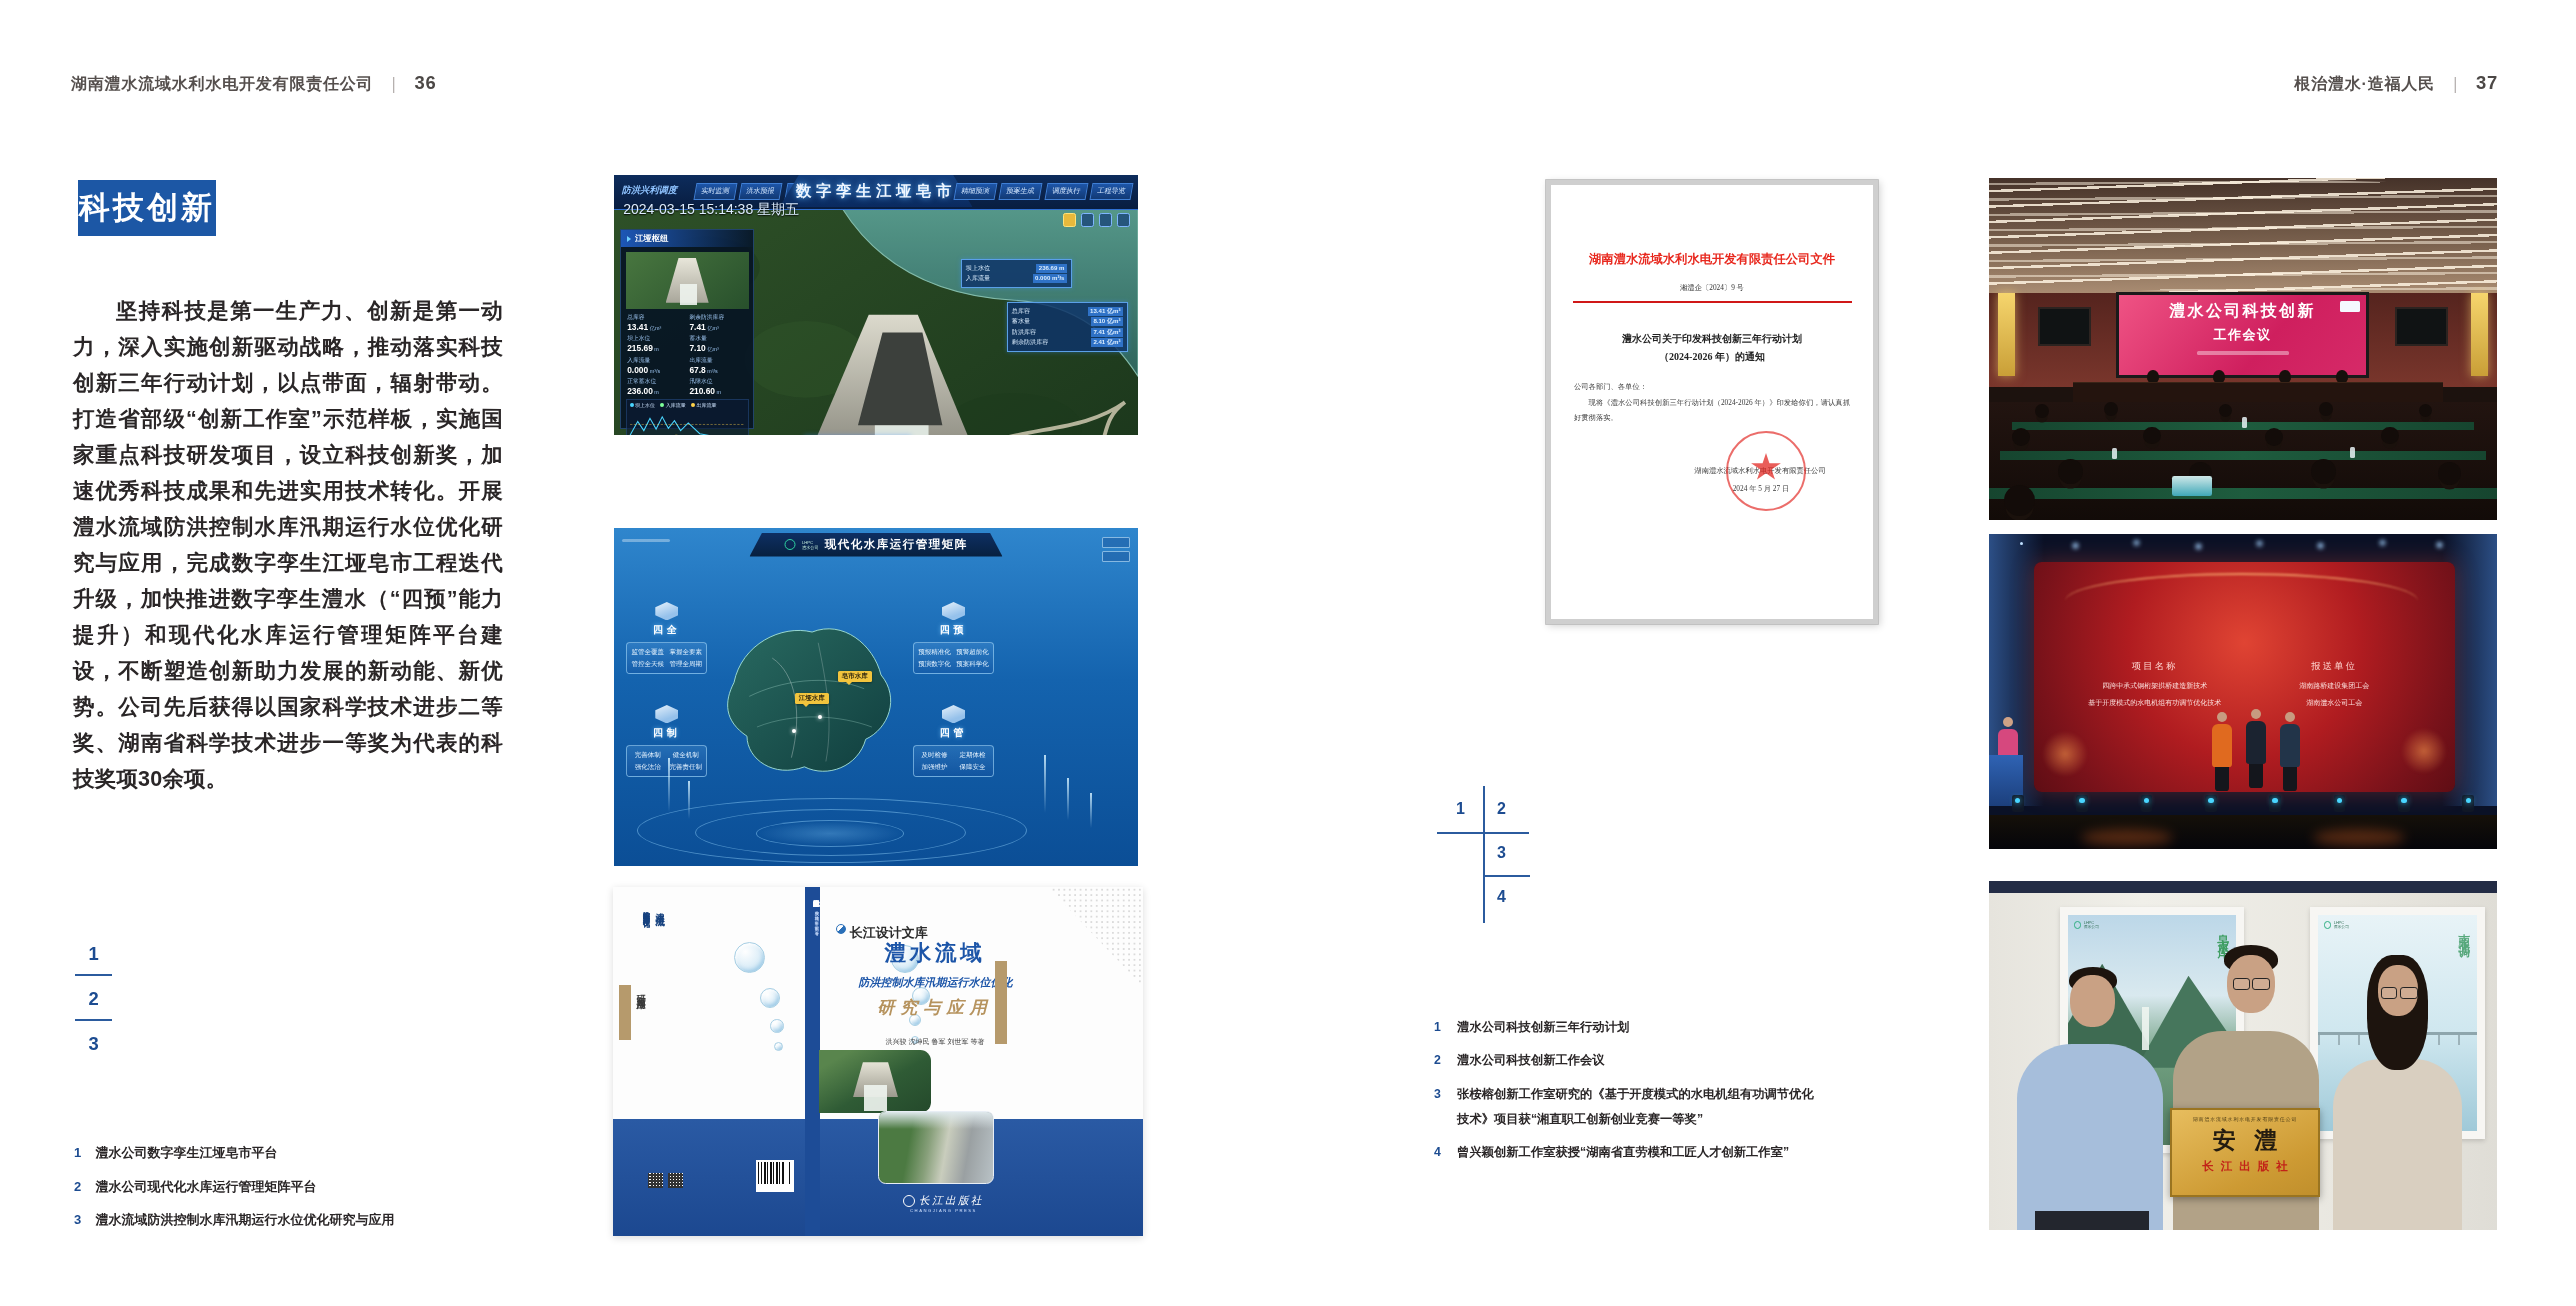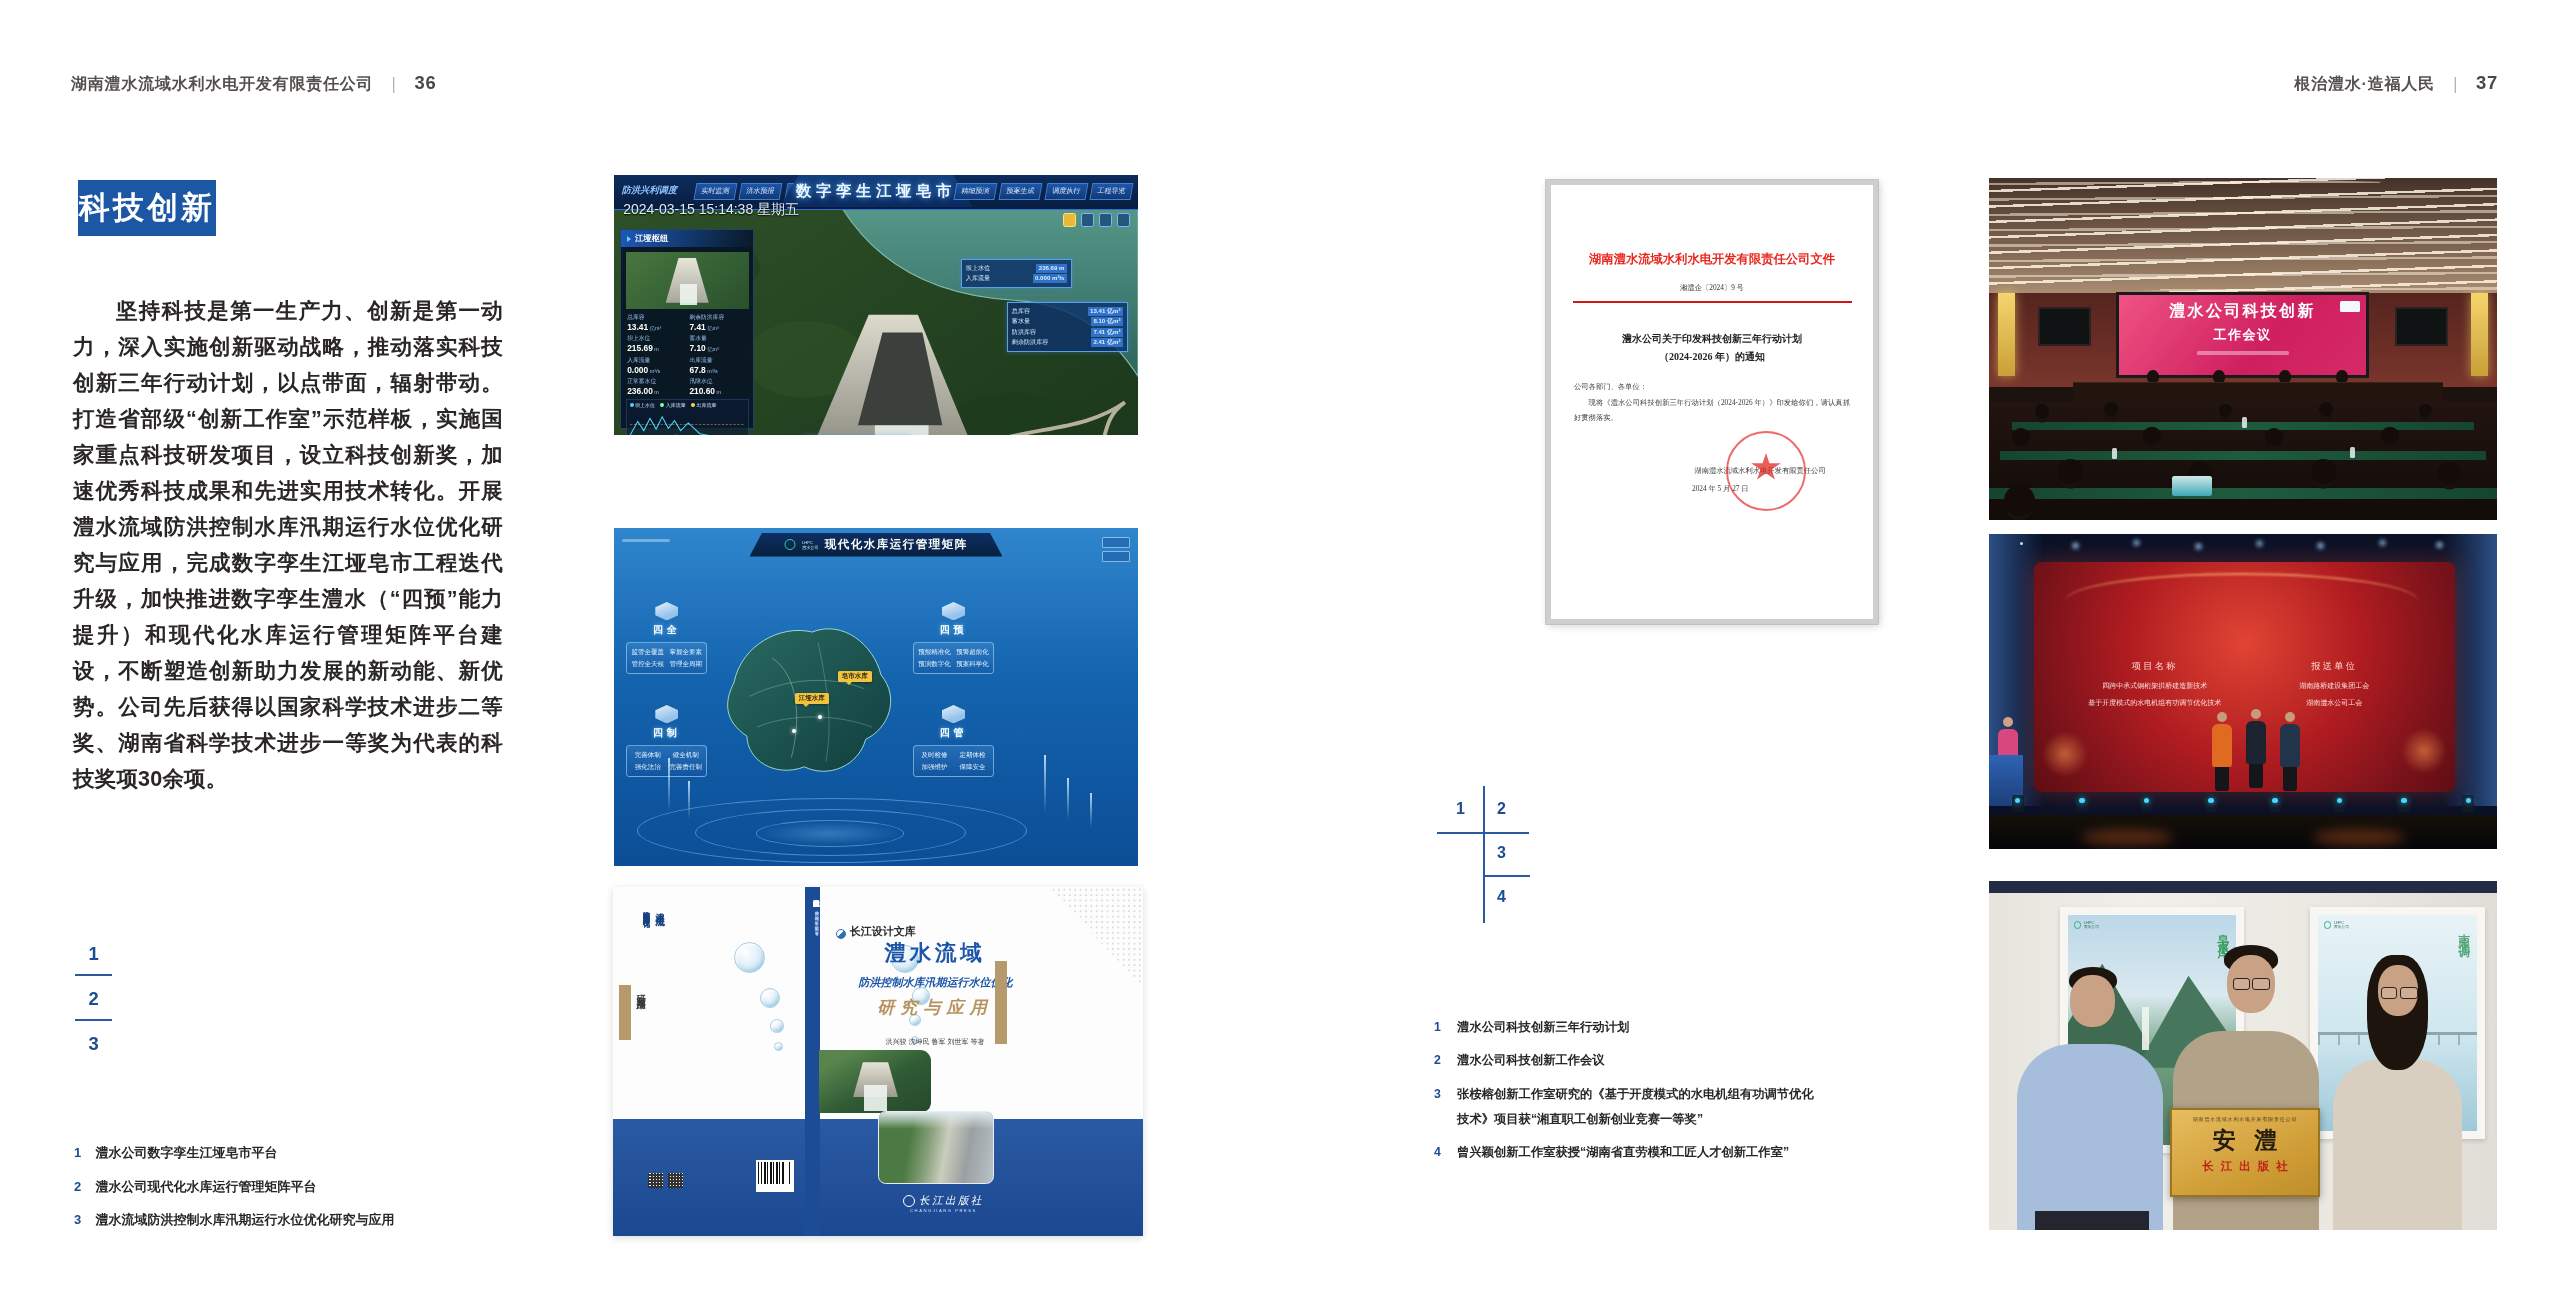--- a/index.html
+++ b/index.html
@@ -99,21 +99,21 @@
   .bkbyjyy{position:absolute;left:21px;top:100px;writing-mode:vertical-rl;text-orientation:upright;font-size:9.2px;font-weight:bold;color:#3a3a3a;letter-spacing:1.5px}
   .drop{position:absolute;border-radius:50%;background:radial-gradient(circle at 35% 30%,#fff,#ddeef8 55%,#bcdff2);border:1.5px solid #a8cfe4;box-shadow:inset 1.5px 2.3px 3.1px rgba(255,255,255,.9),inset -1.5px -2.3px 3.8px rgba(120,180,220,.5)}
   .dp1{left:121px;top:55px;width:29px;height:29px}.dp2{left:147px;top:101px;width:18.4px;height:18.4px}
   .dp3{left:157px;top:132px;width:11.5px;height:11.5px}.dp4{left:161px;top:155px;width:7px;height:7px}
   .dp5{left:278px;top:58px;width:26px;height:26px}.dp6{left:299px;top:100px;width:16px;height:16px}
   .dp7{left:296px;top:127px;width:10px;height:10px}.dp8{left:298px;top:149px;width:6.1px;height:6.1px}
   .bkqr{position:absolute;width:15.4px;height:15.4px;background-color:#fff;background-image:repeating-linear-gradient(0deg,#333 0 1.5px,transparent 1.5px 3.1px),repeating-linear-gradient(90deg,#333 0 1.5px,transparent 1.5px 3.1px)}
   .q1{left:35px;top:286px}.q2{left:55px;top:286px}
   .bkbc{position:absolute;left:143px;top:273px;width:38px;height:32px;background:#fff;padding:2.3px;box-sizing:border-box}
   .bkbc .bars{height:21.5px;background:repeating-linear-gradient(90deg,#111 0 1.5px,#fff 1.5px 3.1px,#111 3.1px 3.8px,#fff 3.8px 6.1px)}
-  .bkseries{position:absolute;left:223px;top:37px;display:flex;align-items:flex-end;gap:3.8px;font-size:11px;font-weight:bold;color:#2b2b2b}
+  .bkseries{position:absolute;left:223px;top:37px;display:flex;align-items:flex-start;gap:3.8px;font-size:13px;font-weight:bold;color:#2b2b2b}
   .bkglobe{width:10px;height:10px;border-radius:50%;border:1.5px solid #2a6fb8;box-sizing:border-box;background:linear-gradient(135deg,#fff 45%,#2a6fb8 45%)}
   .bkt1{position:absolute;left:230px;top:51px;width:184px;text-align:center;font-size:21.5px;font-weight:bold;color:#1c55a8;letter-spacing:3.8px}
   .bkt2{position:absolute;left:206px;top:88px;width:233px;text-align:center;font-size:11px;font-weight:bold;font-style:italic;color:#1c55a8;white-space:nowrap}
   .bkt3{position:absolute;left:230px;top:109px;width:184px;text-align:center;font-size:17px;font-weight:bold;font-style:italic;color:#b6935e;letter-spacing:6.1px}
   .bkau{position:absolute;left:230px;top:150px;width:184px;text-align:center;font-size:7px;color:#3c3c3c}
   .bkph1{position:absolute;left:206px;top:163px;width:112px;height:63px;border-radius:0 10.7px 10.7px 0;background:linear-gradient(150deg,#59854d 15%,#2f5b35 55%,#24492b);overflow:hidden}
   .bkph1 .d{position:absolute;left:34px;top:12.3px;width:45px;height:35px;background:linear-gradient(180deg,#e5e3d6,#9c9a8e);clip-path:polygon(22% 0,78% 0,100% 100%,0 100%)}
   .bkph1 .w{position:absolute;left:45px;top:35px;width:23px;height:26px;background:#eef3ee;opacity:.92}
   .bkph2{position:absolute;left:265px;top:224px;width:114px;height:71px;border-radius:7.7px;border:1.5px solid #e8eef5;background:linear-gradient(100deg,#4c7a42 28%,#88a07b 44%,#c9cdbd 58%,#9aa0a2 76%,#b9c2c6);overflow:hidden}
   .bkph2 .sky{position:absolute;left:0;right:0;top:0;height:17px;background:linear-gradient(180deg,#dfe9ec,transparent)}
@@ -125,21 +125,21 @@
   
   .doc{left:1546px;top:180px;width:322px;height:434px;background:#fff;border:5.4px solid #cfcfcf;box-shadow:0 0 0 0.8px #b9b9b9,1.5px 2.3px 7.7px rgba(0,0,0,.18);font-family:"Liberation Serif","DejaVu Serif",serif}
   .doc-head{position:absolute;left:0;right:0;top:66px;text-align:center;font-size:12.3px;font-weight:bold;color:#e8281e;white-space:nowrap}
   .doc-no{position:absolute;left:0;right:0;top:98px;text-align:center;font-size:7.3px;color:#333}
   .doc-rule{position:absolute;left:21.5px;right:21.5px;top:116px;height:1.5px;background:#d01818}
   .doc-t1{position:absolute;left:0;right:0;top:147px;text-align:center;font-size:10px;font-weight:bold;color:#222}
   .doc-t2{position:absolute;left:0;right:0;top:165px;text-align:center;font-size:10px;font-weight:bold;color:#222}
   .doc-sal{position:absolute;left:23px;top:197px;font-size:7.3px;color:#3a3a3a}
   .doc-body{position:absolute;left:23px;right:23px;top:210px;font-size:7.3px;color:#3a3a3a;line-height:2.1;text-indent:2em;text-align:justify;margin:0}
   .doc-signer{position:absolute;right:17px;top:281px;width:192px;text-align:center;font-size:7.3px;color:#3a3a3a}
-  .doc-date{position:absolute;right:43px;top:299px;width:138px;font-size:7.3px;color:#3a3a3a}
+  .doc-date{position:absolute;right:43px;top:299px;width:138px;text-align:center;font-size:7.3px;color:#3a3a3a}
   .seal{position:absolute;left:175px;top:246px;width:80px;height:80px;border:2.3px solid rgba(225,40,35,.68);border-radius:50%;box-sizing:border-box}
   .seal .st{width:31px;height:29px;margin:20px auto;background:rgba(225,40,35,.75);clip-path:polygon(50% 0,61% 35%,98% 35%,68% 57%,79% 91%,50% 70%,21% 91%,32% 57%,2% 35%,39% 35%)}
   
   .meet{left:1989px;top:178px;width:508px;height:342px;background:#1c120e}
   .mtceil{position:absolute;left:0;top:0;right:0;height:115px;background:linear-gradient(180deg,#453229,#7d6450 60%,#a98c72)}
   .mtstrips{position:absolute;left:-31px;right:-31px;top:0;height:115px;background:repeating-linear-gradient(178deg,transparent 0 13px,rgba(255,244,226,.85) 13px 15.4px)}
   .mtstrips.s2{transform:skewY(1.6deg);opacity:.6}
   .mtwall{position:absolute;left:0;right:0;top:115px;height:94px;background:linear-gradient(180deg,#55241e,#7a362c)}
   .mtscreen{position:absolute;left:127px;top:114px;width:253px;height:86px;background:linear-gradient(130deg,#ef5384,#cf1f5e 60%,#d62a68);border:3.1px solid #1a1a1a;color:#fff;text-align:center;box-sizing:border-box}
   .mtl1{margin-top:6px;font-size:16px;font-weight:bold;letter-spacing:2.3px}

